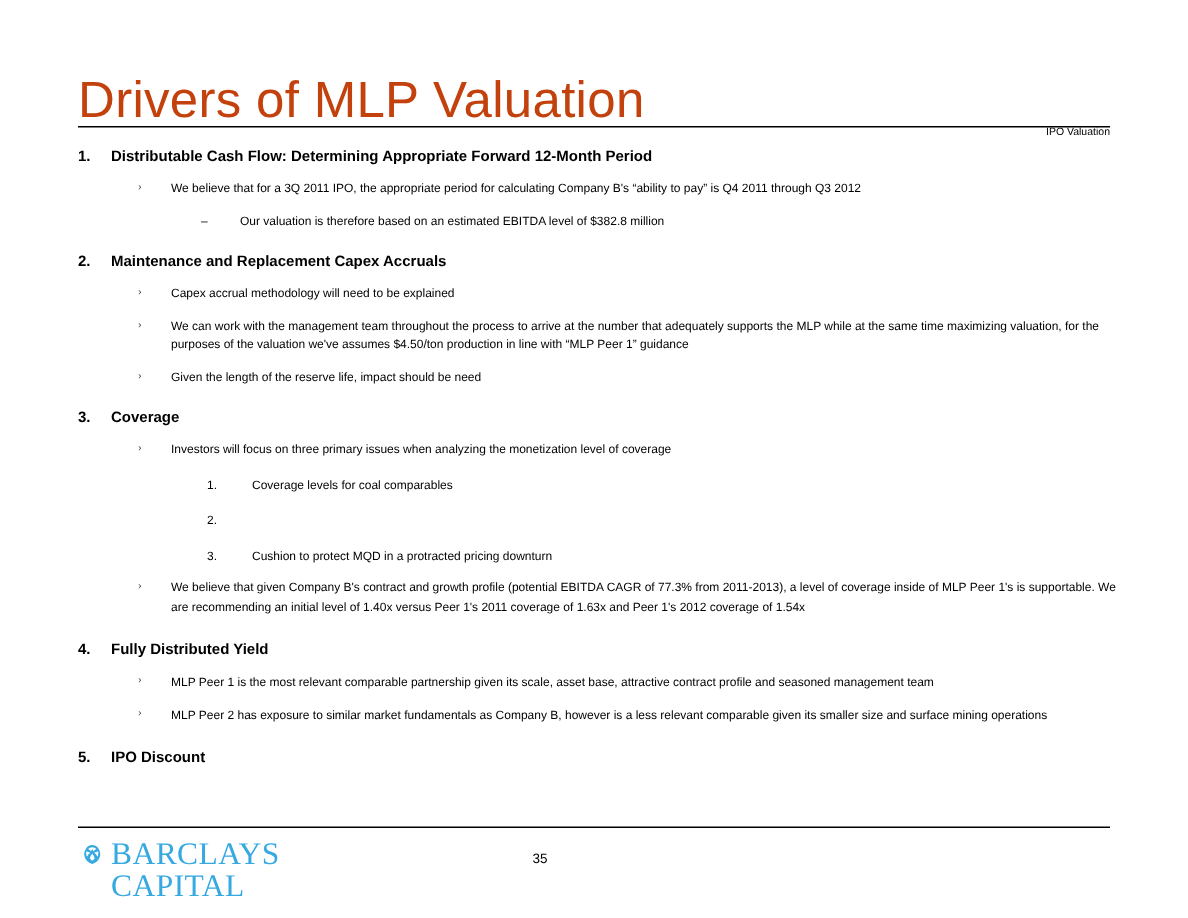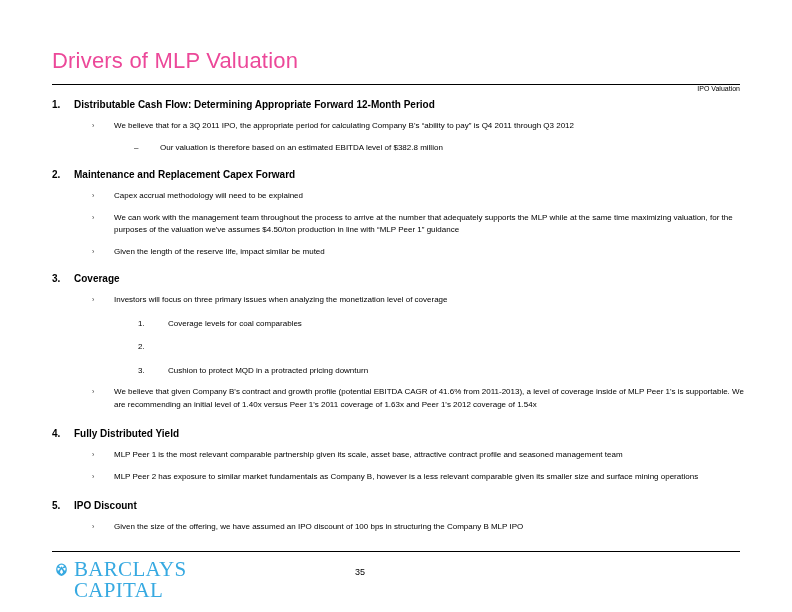--- a/index.html
+++ b/index.html
@@ -20,24 +20,24 @@
     width: 792px;
     height: 612px;
     box-sizing: border-box;
   }
 
   
   .title {
     position: absolute;
     left: 52px;
     top: 48px;
-    font-size: 22px;
+    font-size: 34px;
     font-weight: normal;
     letter-spacing: 0.2px;
-    color: #ec4899;
+    color: #c2410c;
     white-space: nowrap;
   }
   .title-rule {
     position: absolute;
     left: 52px;
     top: 84px;
     width: 688px;
     height: 0;
     border-top: 1px solid #000;
   }
@@ -183,33 +183,33 @@
         </div>
         <div class="b2">
           <span class="mark">–</span>
           <span class="txt">Our valuation is therefore based on an estimated EBITDA level of $382.8 million</span>
         </div>
         <div class="sec-gap-1"></div>
       </div>
       <div class="section">
         <div class="section-head">
           <span class="section-num">2.</span>
-          <span class="section-title">Maintenance and Replacement Capex Forward</span>
+          <span class="section-title">Maintenance and Replacement Capex Accruals</span>
         </div>
         <div class="b1">
           <span class="mark">›</span>
           <span class="txt">Capex accrual methodology will need to be explained</span>
         </div>
         <div class="b1">
           <span class="mark">›</span>
           <span class="txt">We can work with the management team throughout the process to arrive at the number that adequately supports the MLP while at the same time maximizing valuation, for the purposes of the valuation we've assumes $4.50/ton production in line with “MLP Peer 1” guidance</span>
         </div>
         <div class="b1">
           <span class="mark">›</span>
-          <span class="txt">Given the length of the reserve life, impact similar be muted</span>
+          <span class="txt">Given the length of the reserve life, impact should be need</span>
         </div>
         <div class="sec-gap-1"></div>
       </div>
       <div class="section">
         <div class="section-head">
           <span class="section-num">3.</span>
           <span class="section-title">Coverage</span>
         </div>
         <div class="b1">
           <span class="mark">›</span>
@@ -221,21 +221,21 @@
         </div>
         <div class="n2">
           <span class="mark">2.</span>
         </div>
         <div class="n2">
           <span class="mark">3.</span>
           <span class="txt">Cushion to protect MQD in a protracted pricing downturn</span>
         </div>
         <div class="b1">
           <span class="mark">›</span>
-          <span class="txt">We believe that given Company B's contract and growth profile (potential EBITDA CAGR of 41.6% from 2011-2013), a level of coverage inside of MLP Peer 1's is supportable.  We are recommending an initial level of 1.40x versus Peer 1's 2011 coverage of 1.63x and Peer 1's 2012 coverage of 1.54x</span>
+          <span class="txt">We believe that given Company B's contract and growth profile (potential EBITDA CAGR of 77.3% from 2011-2013), a level of coverage inside of MLP Peer 1's is supportable.  We are recommending an initial level of 1.40x versus Peer 1's 2011 coverage of 1.63x and Peer 1's 2012 coverage of 1.54x</span>
         </div>
         <div class="sec-gap-2"></div>
       </div>
       <div class="section">
         <div class="section-head">
           <span class="section-num">4.</span>
           <span class="section-title">Fully Distributed Yield</span>
         </div>
         <div class="b1">
           <span class="mark">›</span>
@@ -244,24 +244,20 @@
         <div class="b1">
           <span class="mark">›</span>
           <span class="txt">MLP Peer 2 has exposure to similar market fundamentals as Company B, however is a less relevant comparable given its smaller size and surface mining operations</span>
         </div>
         <div class="sec-gap-2"></div>
       </div>
       <div class="section">
         <div class="section-head">
           <span class="section-num">5.</span>
           <span class="section-title">IPO Discount</span>
-        </div>
-        <div class="b1">
-          <span class="mark">›</span>
-          <span class="txt">Given the size of the offering, we have assumed an IPO discount of 100 bps in structuring the Company B MLP IPO</span>
         </div>
         <div class="sec-gap-1"></div>
       </div>
     </div>
 
   <div class="footer-rule"></div>
 
   <div class="logo">
     <span class="logo-mark">
       <svg width="15" height="15" viewBox="0 0 32 32" aria-hidden="true">

